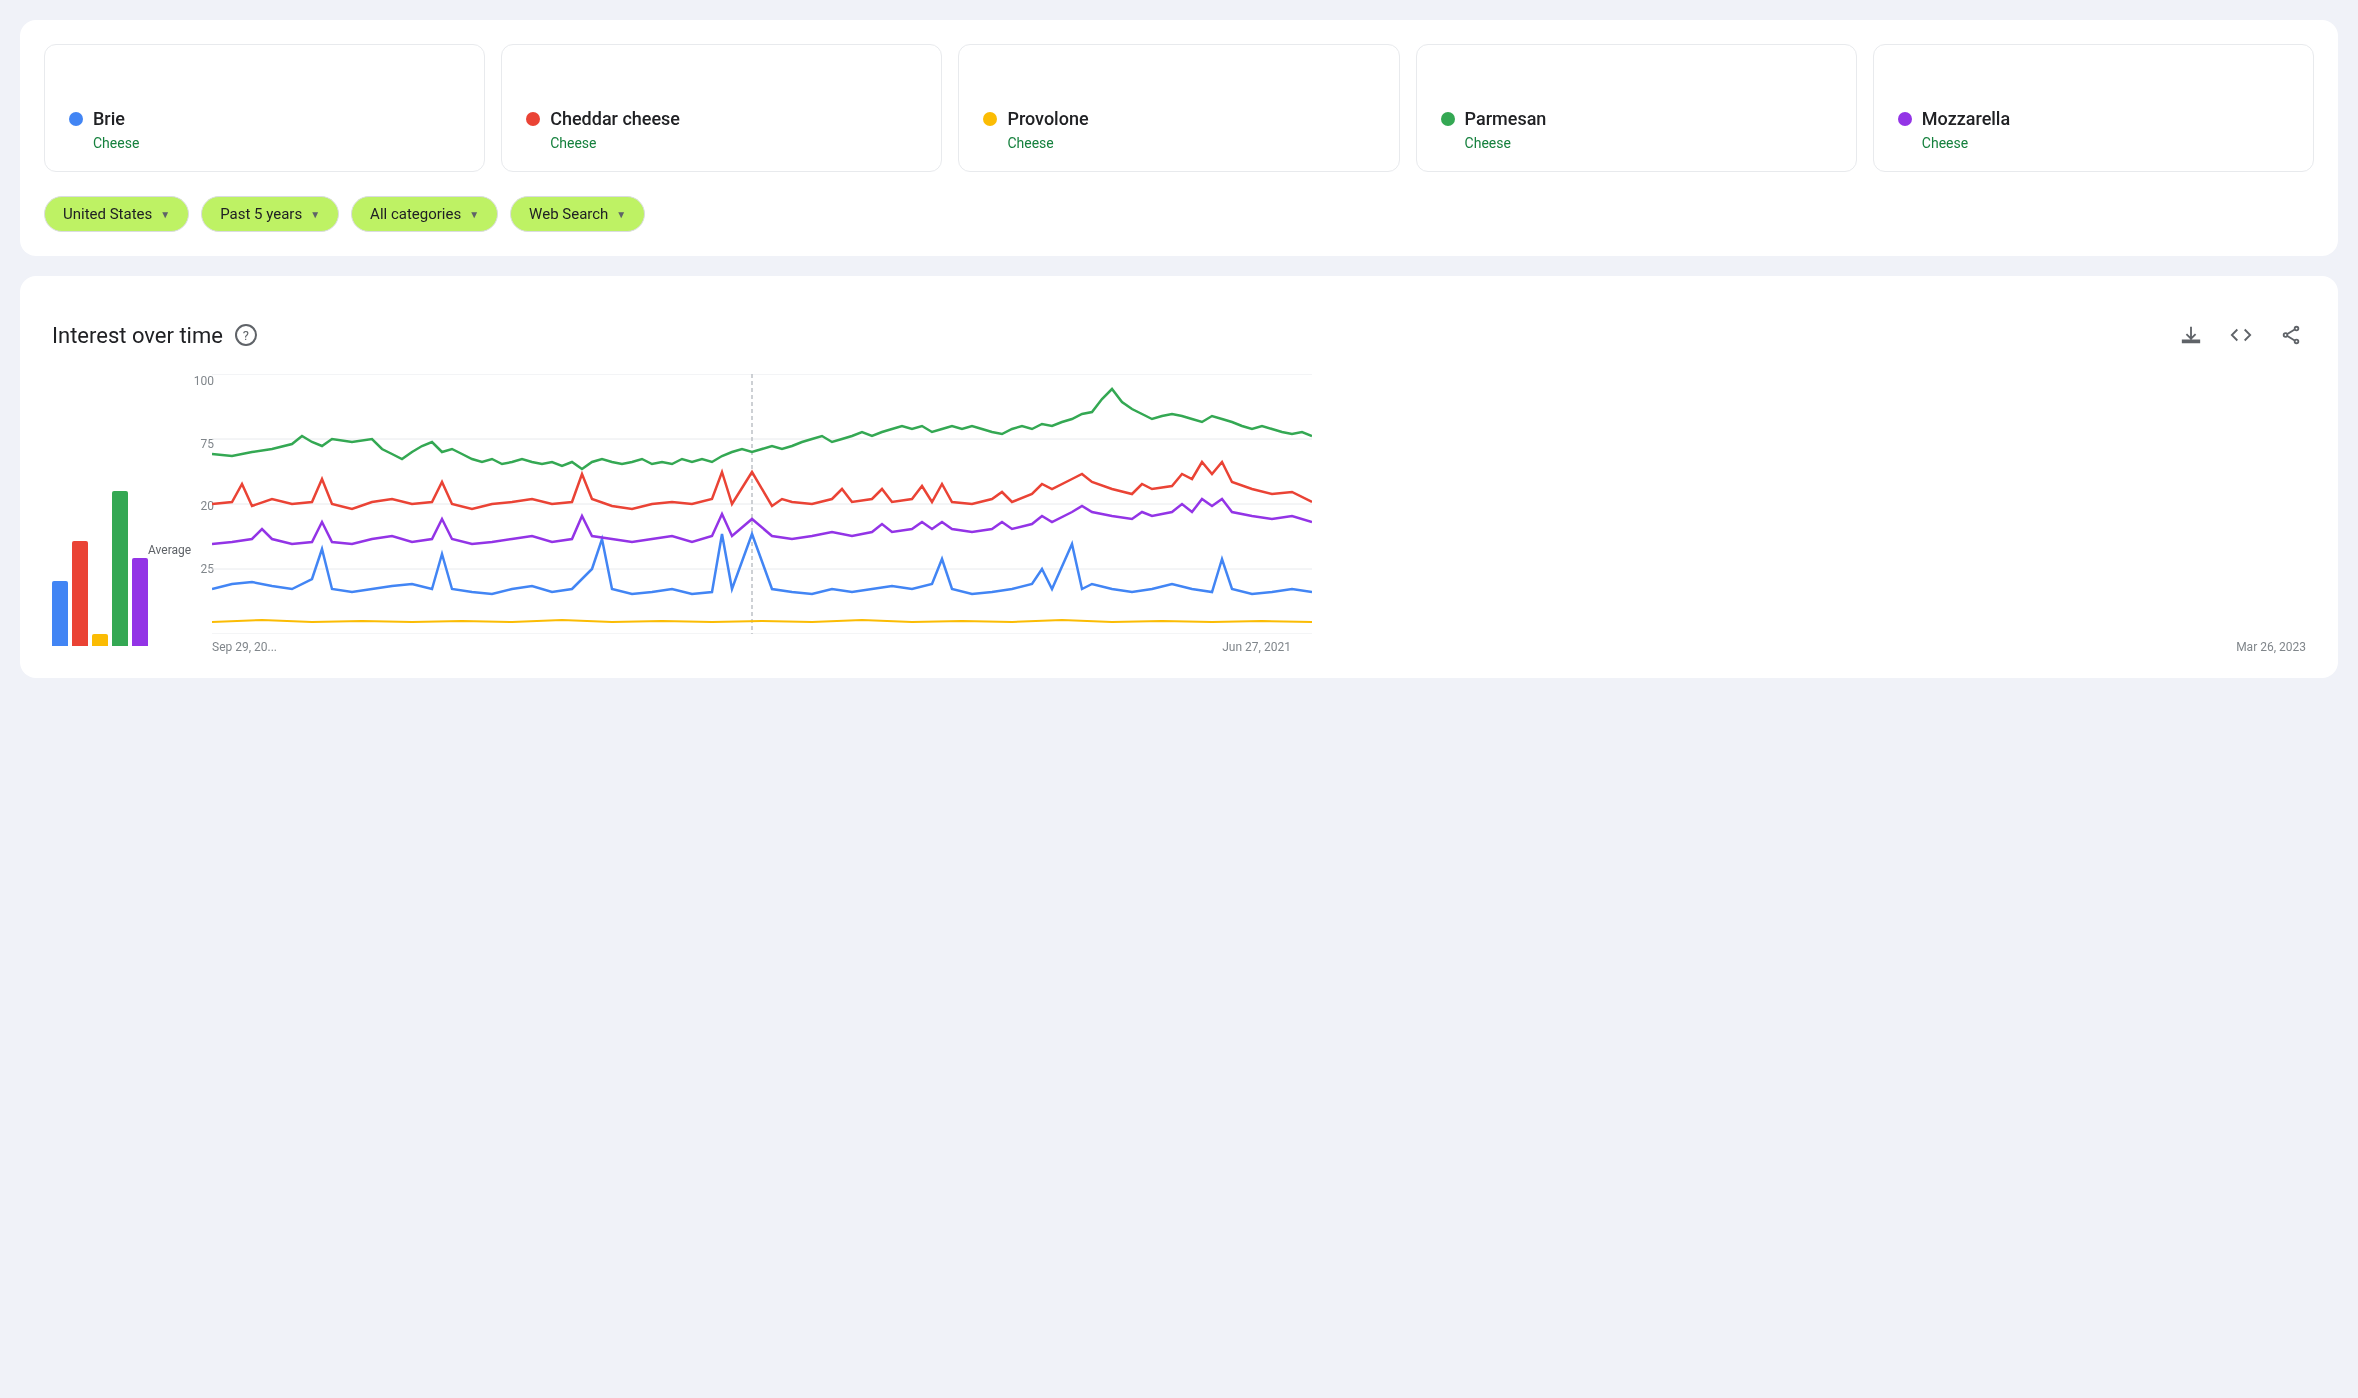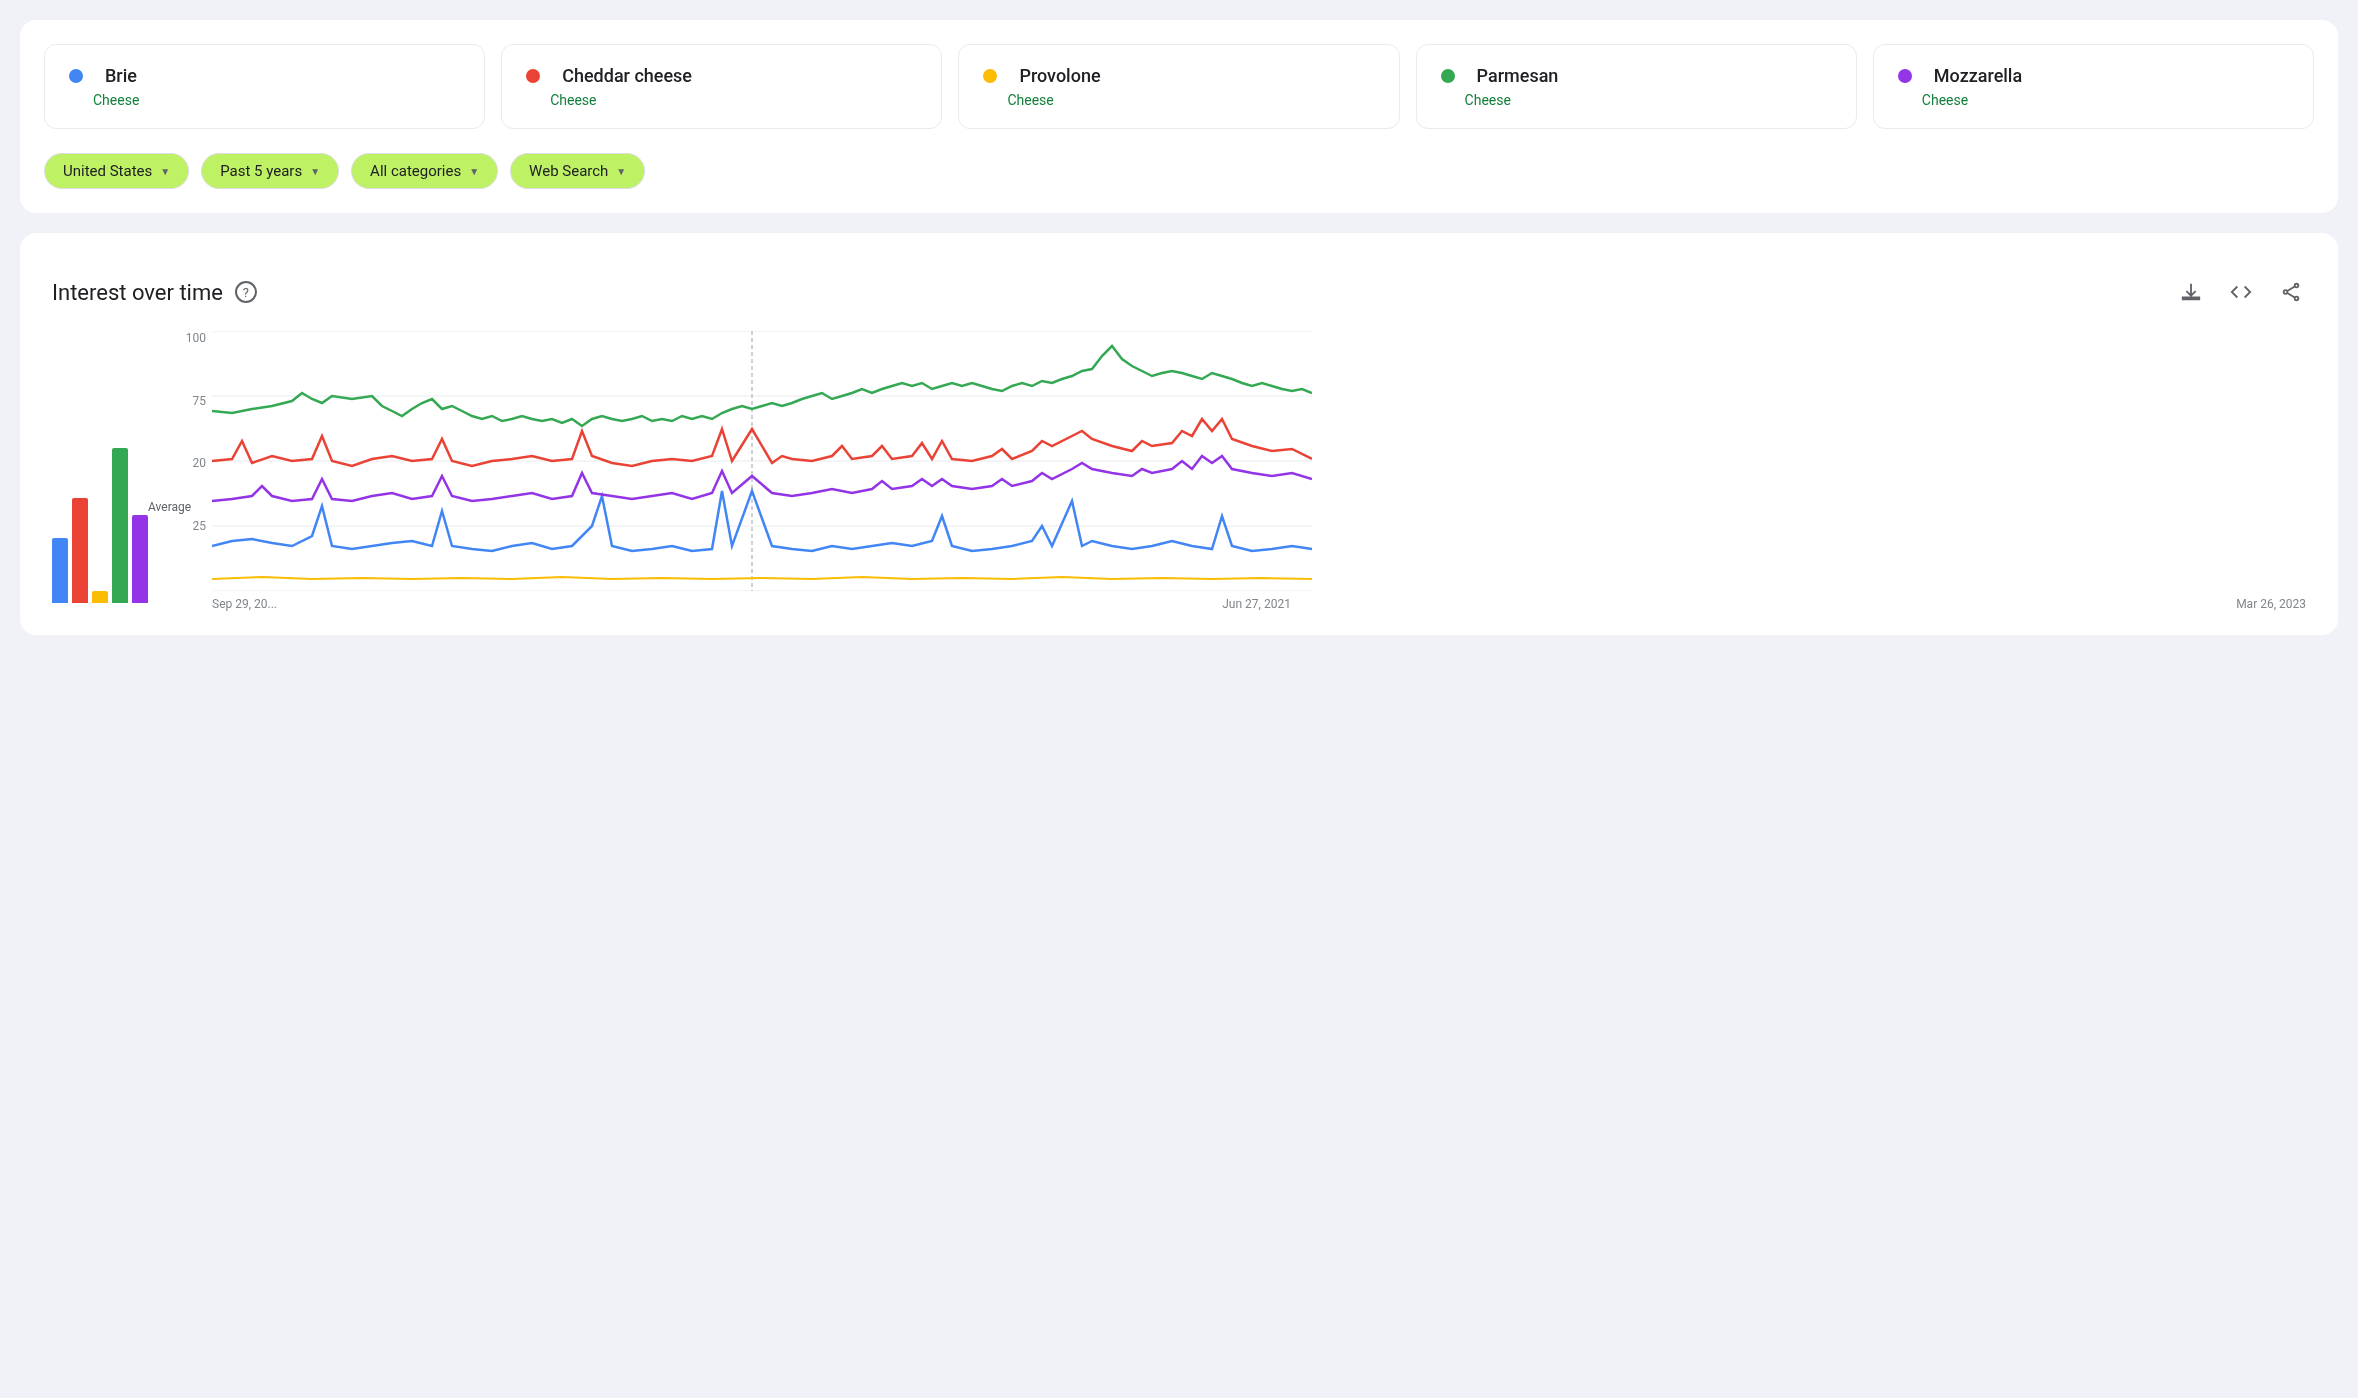--- a/index.html
+++ b/index.html
@@ -29,21 +29,22 @@
       border-radius: 12px;
       padding: 20px 24px;
       display: flex;
       flex-direction: column;
       gap: 6px;
     }
 
     .topic-card-header {
       display: flex;
       align-items: center;
-      gap: 22px;
+      gap: 10px;
+      margin-top: 43px;
     }
 
     .dot {
       width: 14px;
       height: 14px;
       border-radius: 50%;
       flex-shrink: 0;
     }
 
     .topic-name {
@@ -167,21 +168,21 @@
       text-align: center;
     }
 
     .main-chart {
       flex: 1;
       position: relative;
     }
 
     .y-axis-labels {
       position: absolute;
-      left: 0;
+      left: 8px;
       top: 0;
       bottom: 30px;
       display: flex;
       flex-direction: column;
       justify-content: space-between;
       width: 40px;
     }
 
     .y-label {
       font-size: 12px;

